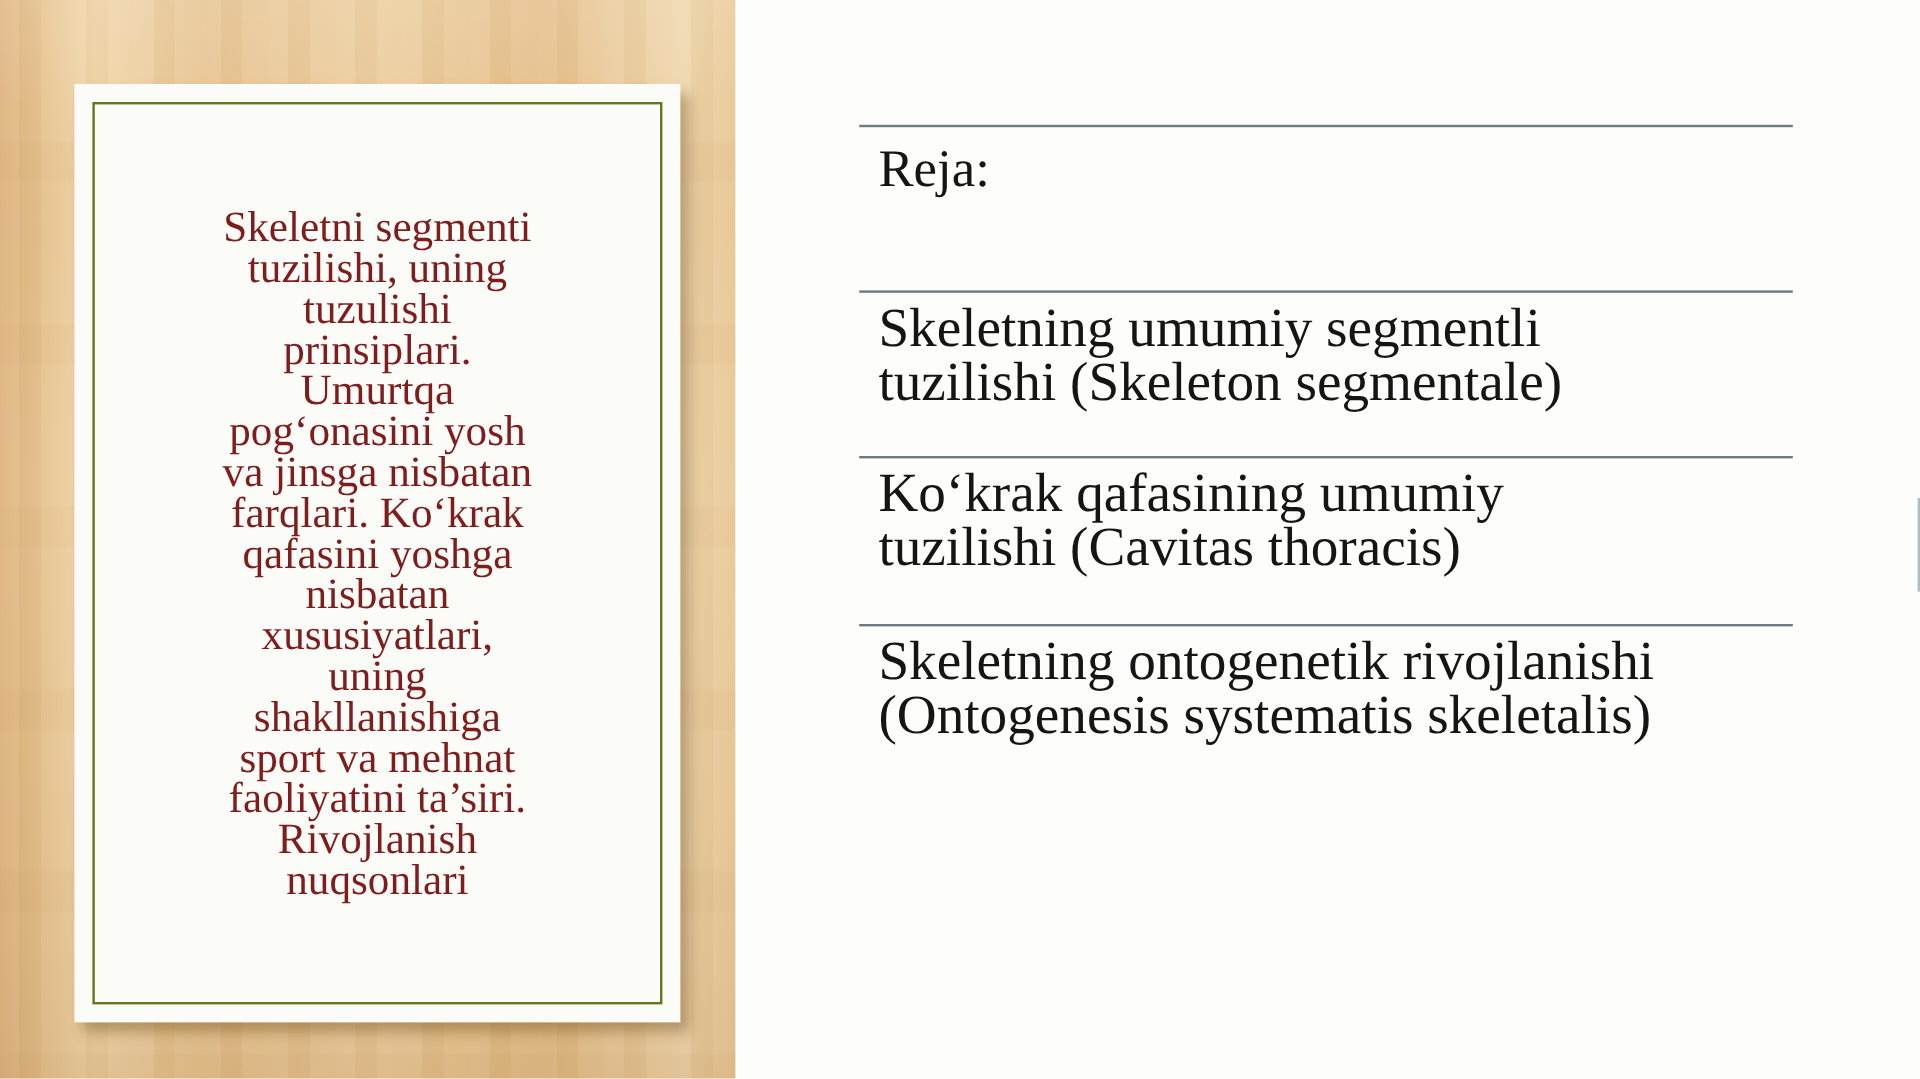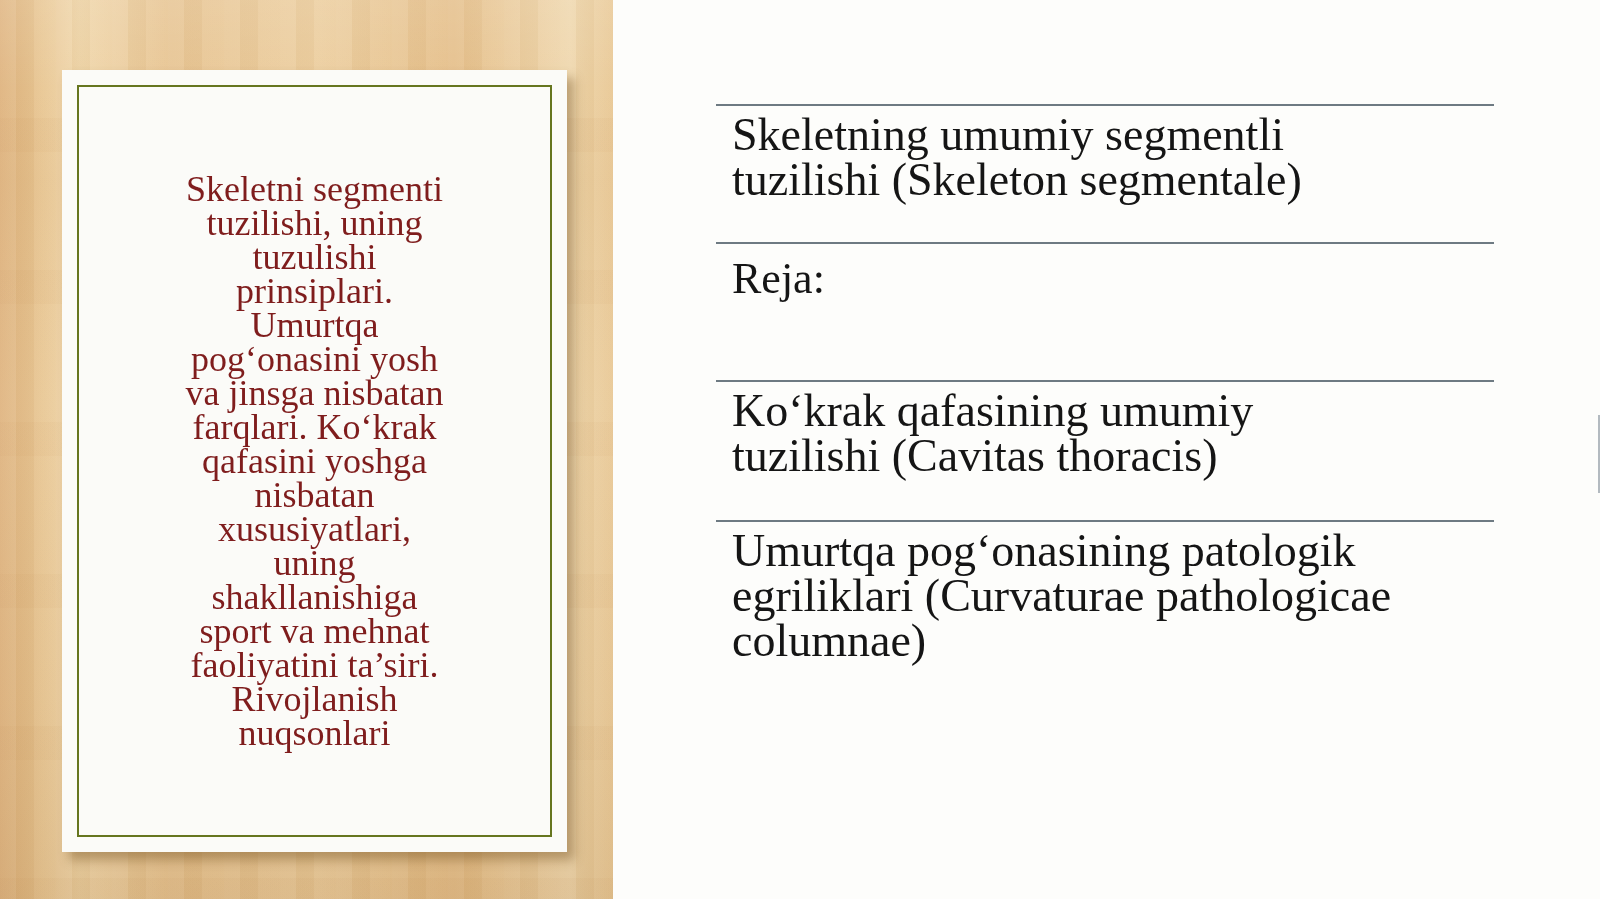--- a/index.html
+++ b/index.html
@@ -132,25 +132,24 @@
 sport va mehnat
 faoliyatini ta’siri.
 Rivojlanish
 nuqsonlari</div>
       </div>
     </div>
   </div>
 
   <div class="right-pane">
     <div class="plan">
+      <div class="plan-row heading">Reja:</div>
       <div class="plan-row item item-1">Skeletning umumiy segmentli
 tuzilishi (Skeleton segmentale)</div>
-      <div class="plan-row heading">Reja:</div>
       <div class="plan-row item item-2">Koʻkrak qafasining umumiy
 tuzilishi (Cavitas thoracis)</div>
-      <div class="plan-row item item-4">Umurtqa pogʻonasining patologik
-egriliklari (Curvaturae pathologicae
-columnae)</div>
+      <div class="plan-row item item-3">Skeletning ontogenetik rivojlanishi
+(Ontogenesis systematis skeletalis)</div>
     </div>
     <div class="edge-mark"></div>
   </div>
 
 </div>
 
 </body></html>

